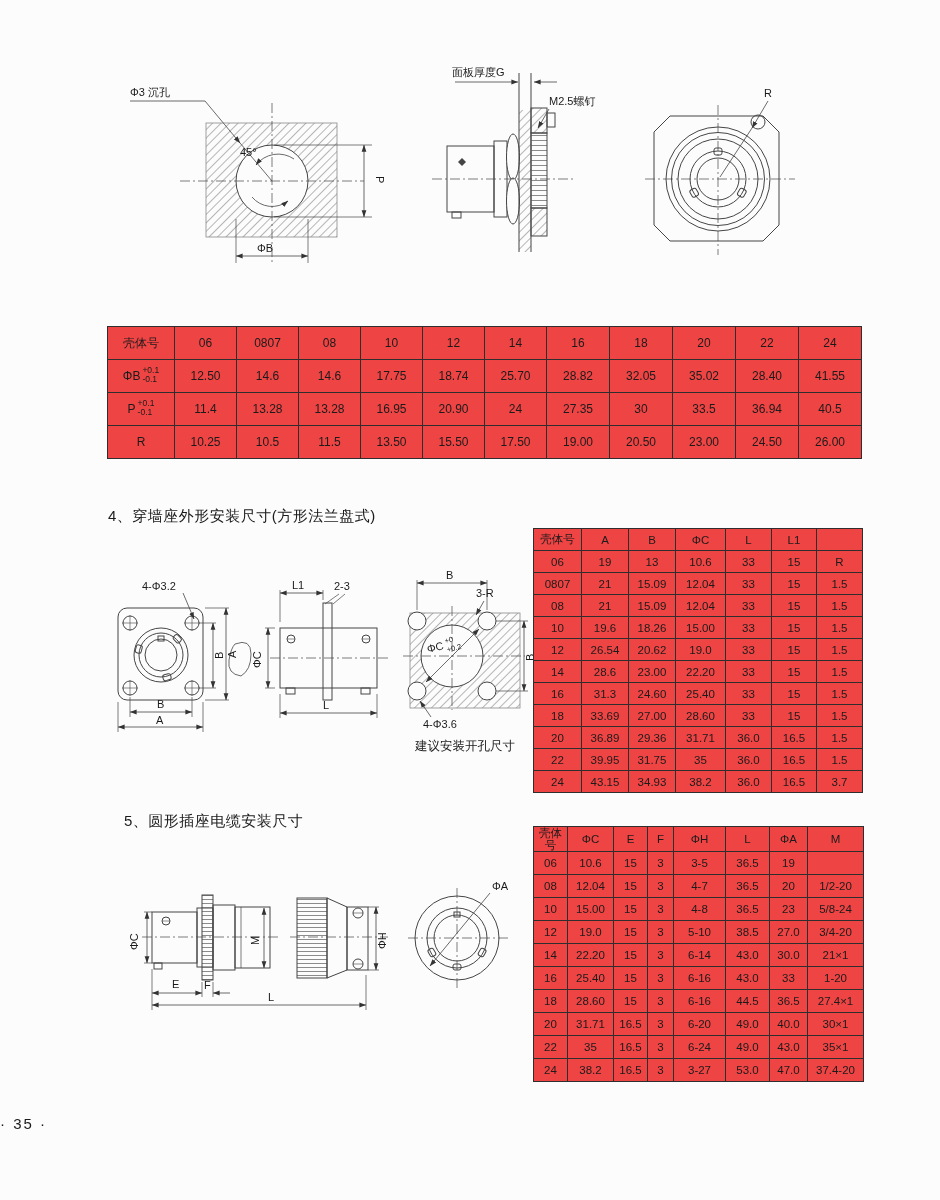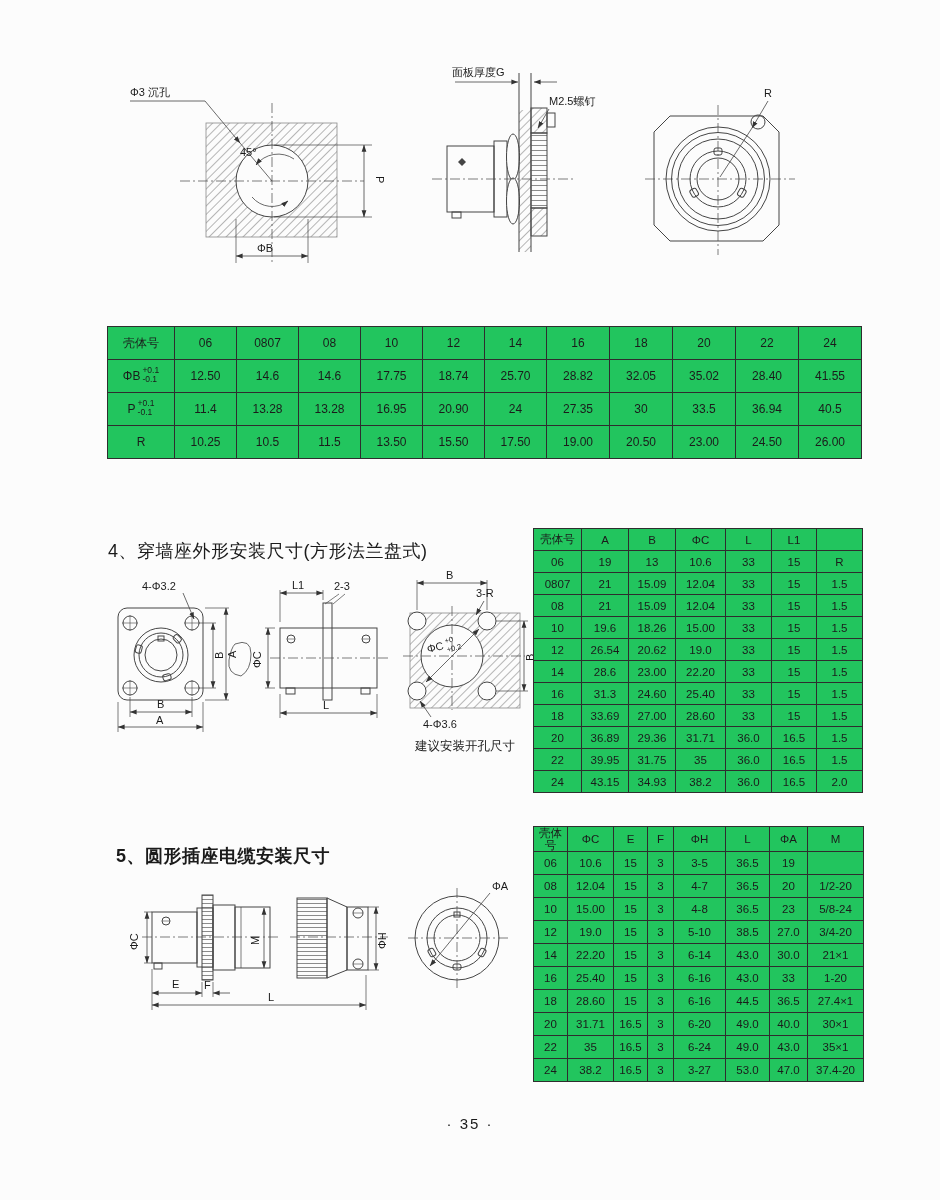--- a/index.html
+++ b/index.html
@@ -2,31 +2,31 @@
 <html><head>
 <meta charset="utf-8">
 <style>
   html,body{margin:0;padding:0;background:#d8d8d8;}
   .page{position:relative;width:940px;height:1200px;margin:0 auto;background:#fcfcfc;
         font-family:"Liberation Sans","DejaVu Sans",sans-serif;color:#1b1b1b;overflow:hidden;}
   .abs{position:absolute;}
   svg text{font-family:"Liberation Sans","DejaVu Sans",sans-serif;fill:#1b1b1b;font-size:11px;}
   svg text.sm{font-size:7.5px;}
   svg text.cap{font-size:12.5px;}
-  table{border-collapse:collapse;table-layout:fixed;background:#22c55e;}
+  table{border-collapse:collapse;table-layout:fixed;background:#ef4444;}
   td{border:1px solid #2e2e2e;text-align:center;vertical-align:middle;padding:0;
      font-size:12px;color:#1b1b1b;overflow:hidden;}
   #table1{width:752px;} #table1 td{height:32px;}
   #table4{width:329px;} #table4 td{height:21px;font-size:11.5px;}
   #table5{width:330px;} #table5 td{height:22px;font-size:11.5px;line-height:1.05;}
   .t1-title{width:100%;text-align:center;font-size:14px;font-weight:bold;letter-spacing:1px;}
-  .sec-title{font-size:18px;letter-spacing:0.5px;margin-top:32px;}
+  .sec-title{font-size:15px;letter-spacing:0.5px;}
   .tol{display:inline-flex;flex-direction:column;font-size:8.5px;line-height:1.1;
        text-align:left;vertical-align:middle;margin-left:2px;transform:translateY(-1px);}
-  .pagenum{width:100%;text-align:center;font-size:15px;letter-spacing:2px;}
+  .pagenum{width:100%;text-align:left;font-size:15px;letter-spacing:2px;}
 </style>
 </head>
 <body>
 
 <div class="page">
 
   <svg class="abs" style="left:0;top:55px;" width="940" height="235" viewBox="0 0 940 235">
     <defs>
       <pattern id="h1" patternUnits="userSpaceOnUse" width="6" height="6" patternTransform="rotate(45)">
         <line x1="0" y1="0" x2="0" y2="6" stroke="#6f6f6f" stroke-width="1"></line>
@@ -417,26 +417,26 @@
           <td>16.5</td>
           <td>1.5</td>
         </tr>
         <tr>
           <td>24</td>
           <td>43.15</td>
           <td>34.93</td>
           <td>38.2</td>
           <td>36.0</td>
           <td>16.5</td>
-          <td>2.0</td>
+          <td>3.7</td>
         </tr>
       </tbody>
     </table>
 
-  <div class="abs sec-title" style="left:116px;top:812px;font-weight:bold;">5、圆形插座电缆安装尺寸</div>
+  <div class="abs sec-title" style="left:124px;top:812px;">5、圆形插座电缆安装尺寸</div>
 
   <svg class="abs" style="left:120px;top:855px;" width="420" height="165" viewBox="0 0 420 165">
     <defs>
       <pattern id="kn3" patternUnits="userSpaceOnUse" width="8" height="4">
         <line x1="0" y1="0.5" x2="8" y2="0.5" stroke="#6f6f6f" stroke-width="0.8"></line>
       </pattern>
       <marker id="ar3" viewBox="0 0 10 8" markerWidth="9" markerHeight="7" refX="9.5" refY="4" orient="auto-start-reverse">
         <path d="M10,4 L0,0.6 L0,7.4 z" fill="#333"></path>
       </marker>
     </defs>

